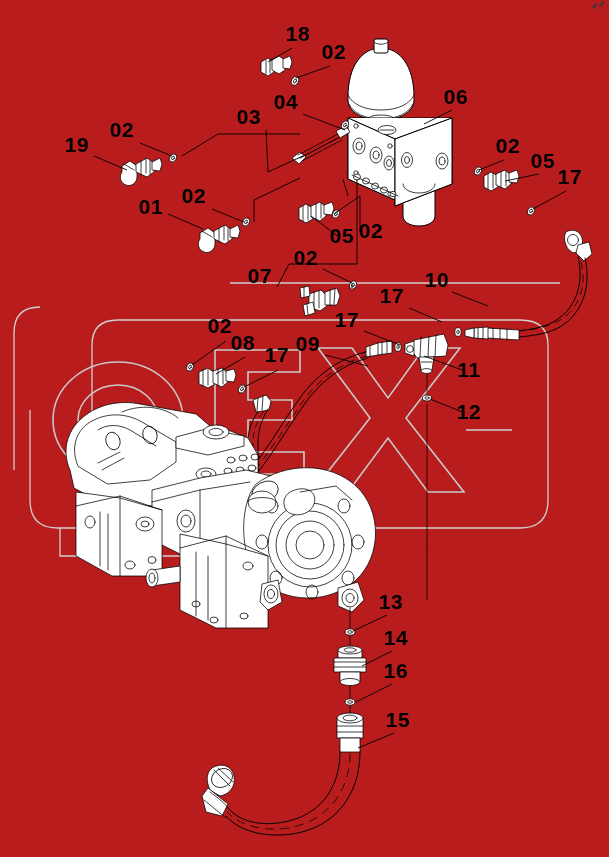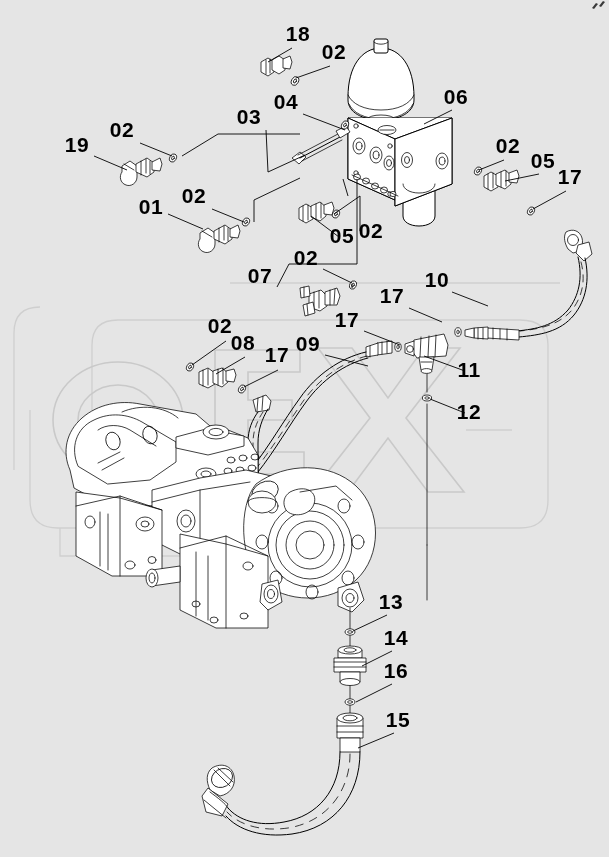--- a/index.html
+++ b/index.html
@@ -7,21 +7,21 @@
     padding: 0;
     background: #ffffff;
   }
   body {
     font-family: "Liberation Sans", sans-serif;
   }
   #sheet {
     position: relative;
     width: 609px;
     height: 857px;
-    background: #e5e5e5;
+    background: #b91c1c;
     overflow: hidden;
   }
   #sheet svg.layer {
     position: absolute;
     left: 0;
     top: 0;
     width: 609px;
     height: 857px;
   }
   .callout-text {

